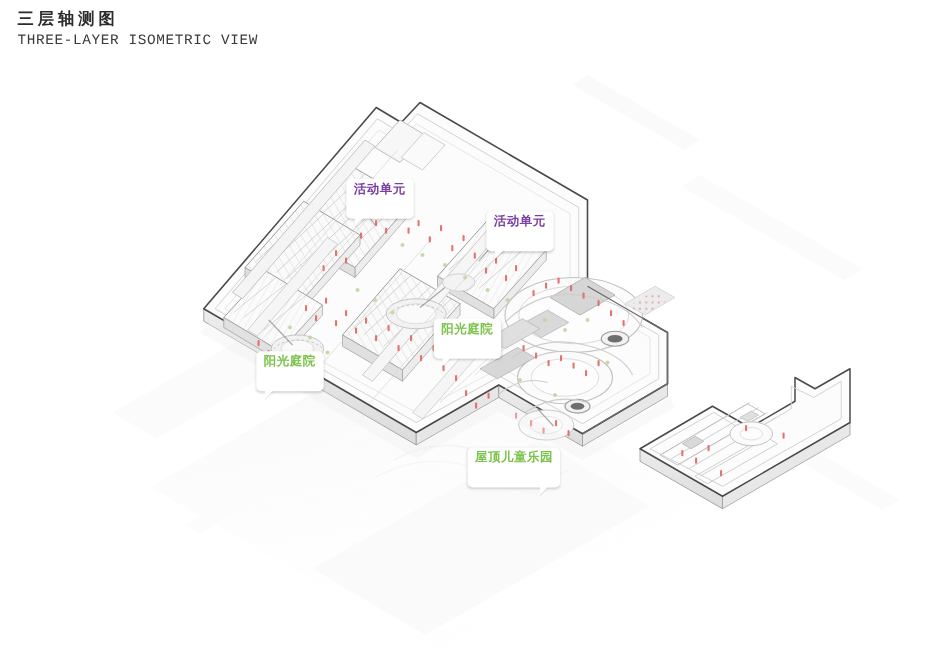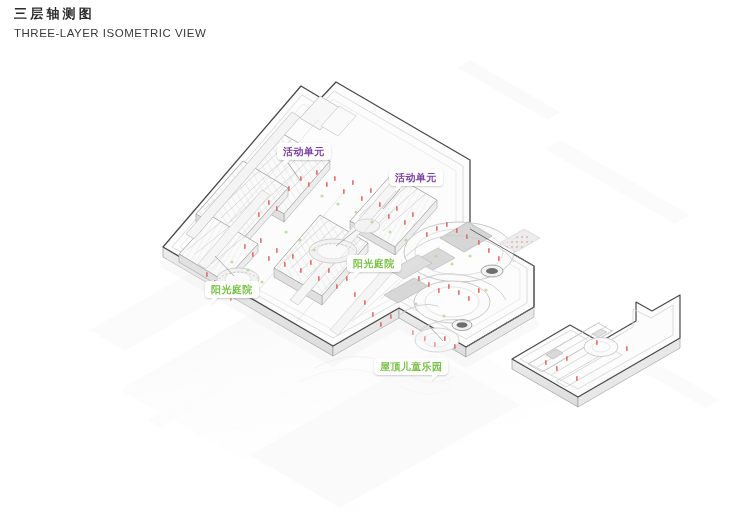--- a/index.html
+++ b/index.html
@@ -26,30 +26,30 @@
     top: 6px;
     z-index: 40;
   }
   .title-cn {
     font-size: 13px;
     letter-spacing: 3.2px;
     color: #2b2b2b;
     font-weight: 600;
     line-height: 18px;
     white-space: nowrap;
-    font-family: Liberation Mono, monospace;
+    font-family: Liberation Sans, sans-serif;
   }
   .title-en {
     font-size: 11.5px;
     letter-spacing: 0.5px;
     color: #3a3a3a;
     line-height: 16px;
     margin-top: 1px;
     white-space: nowrap;
-    font-family: Liberation Sans, sans-serif;
+    font-family: Liberation Mono, monospace;
   }
 
   
   #drawing {
     position: absolute;
     left: 0;
     top: 0;
     width: 750px;
     height: 529px;
   }
@@ -59,21 +59,21 @@
   .callout {
     position: absolute;
     z-index: 30;
     pointer-events: auto;
   }
   .callout .bubble {
     position: relative;
     display: inline-block;
     background: #ffffff;
     border-radius: 4px;
-    padding: 2px 6px 2px 6px;
+    padding: 2px 6px 17px 6px;
     box-shadow: 0 1px 2px rgba(0,0,0,0.18);
     white-space: nowrap;
     font-size: 10px;
     line-height: 13px;
     font-weight: 700;
     letter-spacing: 0.4px;
     font-family: "DejaVu Sans", "Liberation Sans", sans-serif;
   }
   .callout.purple .bubble { color: #7b3fa0; }
   .callout.green  .bubble { color: #7ac24a; margin-top: 47px; }

